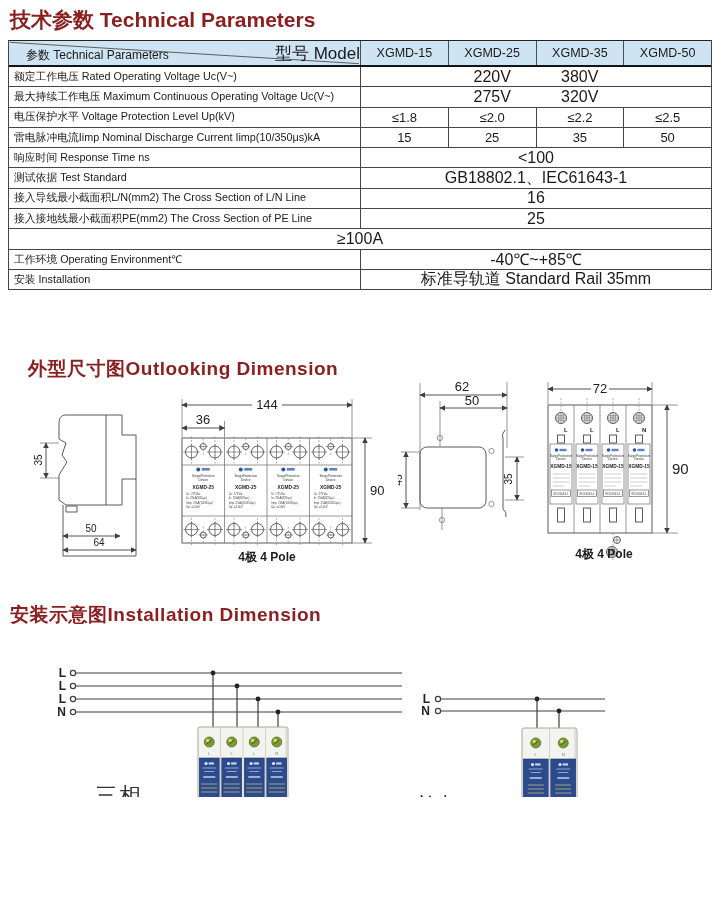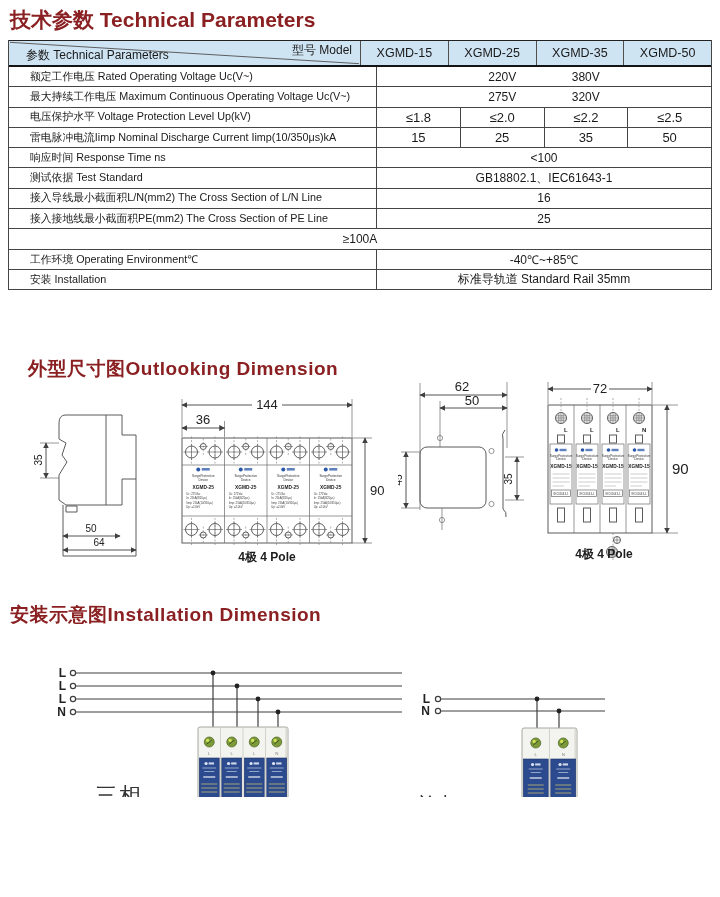--- a/index.html
+++ b/index.html
@@ -15,30 +15,30 @@
   #title2{left:28px;top:356px;font-size:19px;letter-spacing:.5px;}
   #title3{left:10px;top:602px;font-size:19px;letter-spacing:.5px;}
 
   
   .ptable{position:absolute;left:8px;top:40px;width:704px;box-sizing:border-box;
           border-left:1px solid var(--bd);border-right:1px solid var(--bd);}
   .thead{display:flex;height:27px;background:var(--hdrbg);
          border-top:1.5px solid #222;border-bottom:2px solid #141414;box-sizing:border-box;}
   .corner{position:relative;width:352px;flex:none;border-right:1px solid #4f4f4f;box-sizing:border-box;}
   .corner svg{position:absolute;left:0;top:0;width:100%;height:100%;}
-  .corner-top{position:absolute;right:8px;top:1px;font-size:12px;}
+  .corner-top{position:absolute;right:0;top:1px;font-size:17px;}
   .corner-bottom{position:absolute;left:17px;bottom:1px;font-size:12px;}
   .hcell{flex:1;display:flex;align-items:center;justify-content:center;font-size:12.5px;}
   .hcell + .hcell{border-left:1px solid #4f4f4f;}
   .trow{display:flex;height:20.3px;border-bottom:1px solid var(--bd);box-sizing:border-box;}
   .tlabel{width:352px;flex:none;display:flex;align-items:center;padding-left:5px;font-size:10.8px;
-          border-right:1px solid var(--bd);box-sizing:border-box;white-space:nowrap;overflow:hidden;margin-left:16px;}
+          border-right:1px solid var(--bd);box-sizing:border-box;white-space:nowrap;overflow:hidden;}
   .tcell{flex:1;display:flex;align-items:center;justify-content:center;font-size:13px;}
   .tcell + .tcell{border-left:1px solid var(--bd);}
-  .tmerge{flex:1;position:relative;display:flex;align-items:center;justify-content:center;font-size:12px;}
+  .tmerge{flex:1;position:relative;display:flex;align-items:center;justify-content:center;font-size:16px;}
   .dv{position:absolute;top:50%;transform:translate(-50%,-50%);}
   .dv1{left:37.5%;} .dv2{left:62.5%;}
 
   
   .draw{position:absolute;}
   #drawA{left:30px;top:398px;}
   #drawB{left:172px;top:395px;}
   #drawC{left:398px;top:380px;}
   #drawD{left:538px;top:378px;}
   #instL{left:28px;top:648px;}

